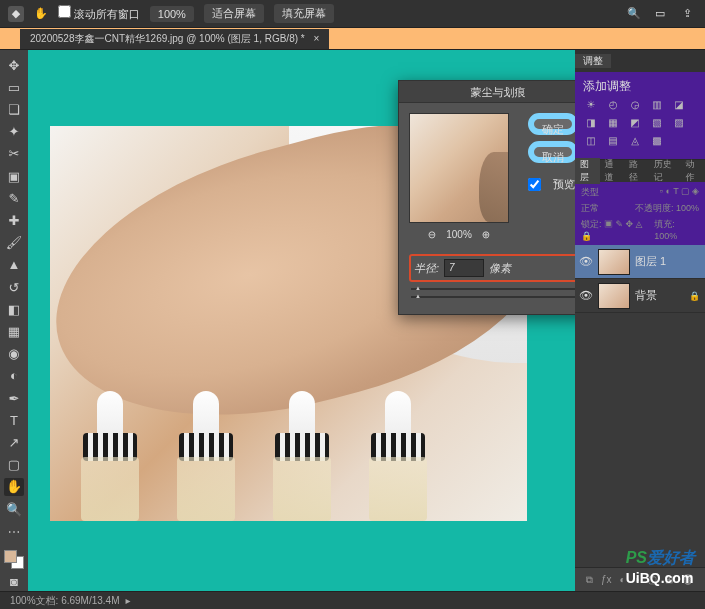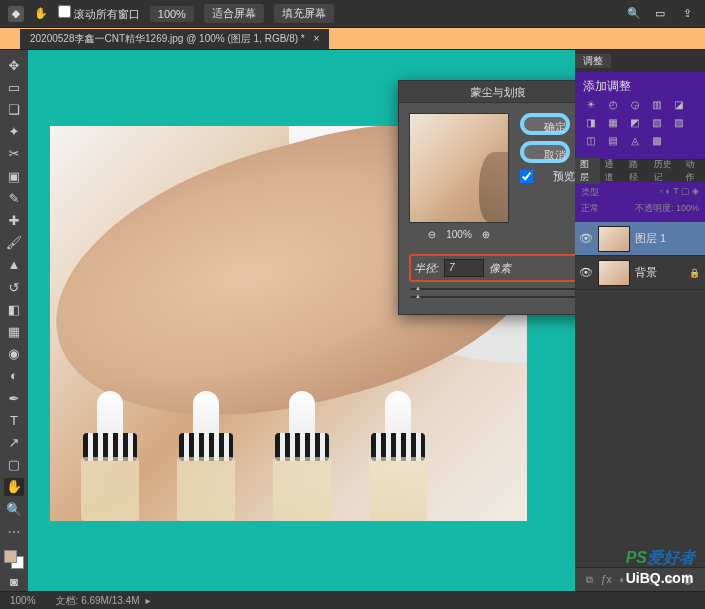--- a/index.html
+++ b/index.html
@@ -41,22 +41,22 @@
 .body { position: absolute; bottom: 0; left: 50%; transform: translateX(-50%); width: 58px; height: 64px; background: linear-gradient(180deg, rgba(240,230,200,0.6) 0%, rgba(230,218,180,0.85) 100%); border-radius: 4px; }
 
 
 .dialog { position: absolute; left: 370px; top: 30px; width: 200px; background: #535353; border: 1px solid #333; box-shadow: 0 4px 15px rgba(0,0,0,0.5); }
 .dialog-title { height: 22px; background: #424242; text-align: center; line-height: 22px; font-size: 11px; border-bottom: 1px solid #333; }
 .dialog-body { padding: 10px; position: relative; }
 .preview-box { width: 100px; height: 110px; background: linear-gradient(135deg, #efe5da 0%, #e0c3a6 40%, #cfa887 65%, #b89172 100%); border: 1px solid #333; position: relative; overflow: hidden; }
 .preview-edge { position: absolute; right: 0; top: 35%; width: 30%; height: 65%; background: linear-gradient(200deg, #a8856a 0%, #8a6d55 100%); border-radius: 50% 0 0 35%; }
 .zoom-row { display: flex; align-items: center; gap: 10px; margin-top: 6px; font-size: 10px; justify-content: center; width: 100px; }
 .dialog-btns { position: absolute; right: 10px; top: 10px; display: flex; flex-direction: column; gap: 6px; }
-.dbtn { width: 50px; height: 22px; background: #6a6a6a; border: 4px solid #7dd3fc; border-radius: 11px; text-align: right; line-height: 20px; font-size: 11px; cursor: pointer; }
-.preview-check { margin-top: 0; font-size: 11px; display: flex; align-items: center; gap: 20px; justify-content: flex-end; padding-right: 12px; }
+.dbtn { width: 50px; height: 22px; background: #6a6a6a; border: 6px solid #7dd3fc; border-radius: 11px; text-align: center; line-height: 20px; font-size: 11px; cursor: pointer; }
+.preview-check { margin-top: 8px; font-size: 11px; display: flex; align-items: center; gap: 12px; justify-content: flex-end; padding-right: 12px; }
 .field-row { display: flex; align-items: center; gap: 5px; margin-top: 14px; padding: 3px; }
 .field-row.hl { border: 2px solid #d94a2b; border-radius: 3px; font-style: italic; }
 .finput { width: 40px; height: 18px; background: #3a3a3a; border: 1px solid #222; text-align: left; padding-left: 4px; font-size: 10px; line-height: 16px; color: #ddd; }
 .slider { height: 2px; background: #333; margin: 6px 2px; position: relative; }
 .slider::after { content: '▲'; position: absolute; left: 4px; top: -3px; font-size: 6px; color: #ccc; }
 
 
 .panels { width: 130px; background: #4c1d95; display: flex; flex-direction: column; }
 .panel-tabs { display: flex; height: 22px; background: #323232; align-items: center; }
 .panel-tabs .ptab { padding: 0 8px; font-size: 10px; color: #999; }
@@ -238,20 +238,24 @@
       </div>
       <div class="layer-controls">
         <div style="display:flex;justify-content:space-between;margin-bottom:3px;">
           <span>类型</span>
           <span>▫ ◐ T ▢ ◈</span>
         </div>
         <div style="display:flex;justify-content:space-between;margin-bottom:3px;">
           <span>正常</span>
           <span><span>不透明度</span>: <span>100%</span></span>
         </div>
+        <div style="display:flex;justify-content:space-between;">
+          <span><span>锁定</span>: ▣ ✎ ✥ ◬ 🔒</span>
+          <span><span>填充</span>: <span>100%</span></span>
+        </div>
       </div>
       <div class="layer-list">
         <div class="layer sel">
           <span class="eye">👁</span>
           <div class="thumb"></div>
           <span>图层 1</span>
         </div>
         <div class="layer">
           <span class="eye">👁</span>
           <div class="thumb"></div>
@@ -267,20 +271,20 @@
         <span>▢</span>
         <span>⊞</span>
         <span>🗑</span>
       </div>
     </div>
   </div>
 </div>
 
 <div class="statusbar">
   <span>100%</span>
-  <span style="margin-left:20px;">文档: 6.69M/13.4M</span>
+  <span style="">文档: 6.69M/13.4M</span>
   <span style="margin-left:6px;">▸</span>
 </div>
 
 <div class="wm">
   <span class="a">PS</span><span class="b">爱好者</span><br>
   <span style="font-size:14px;color:#fff;font-style:normal;">UiBQ.com</span>
 </div>
 
 </body></html>

